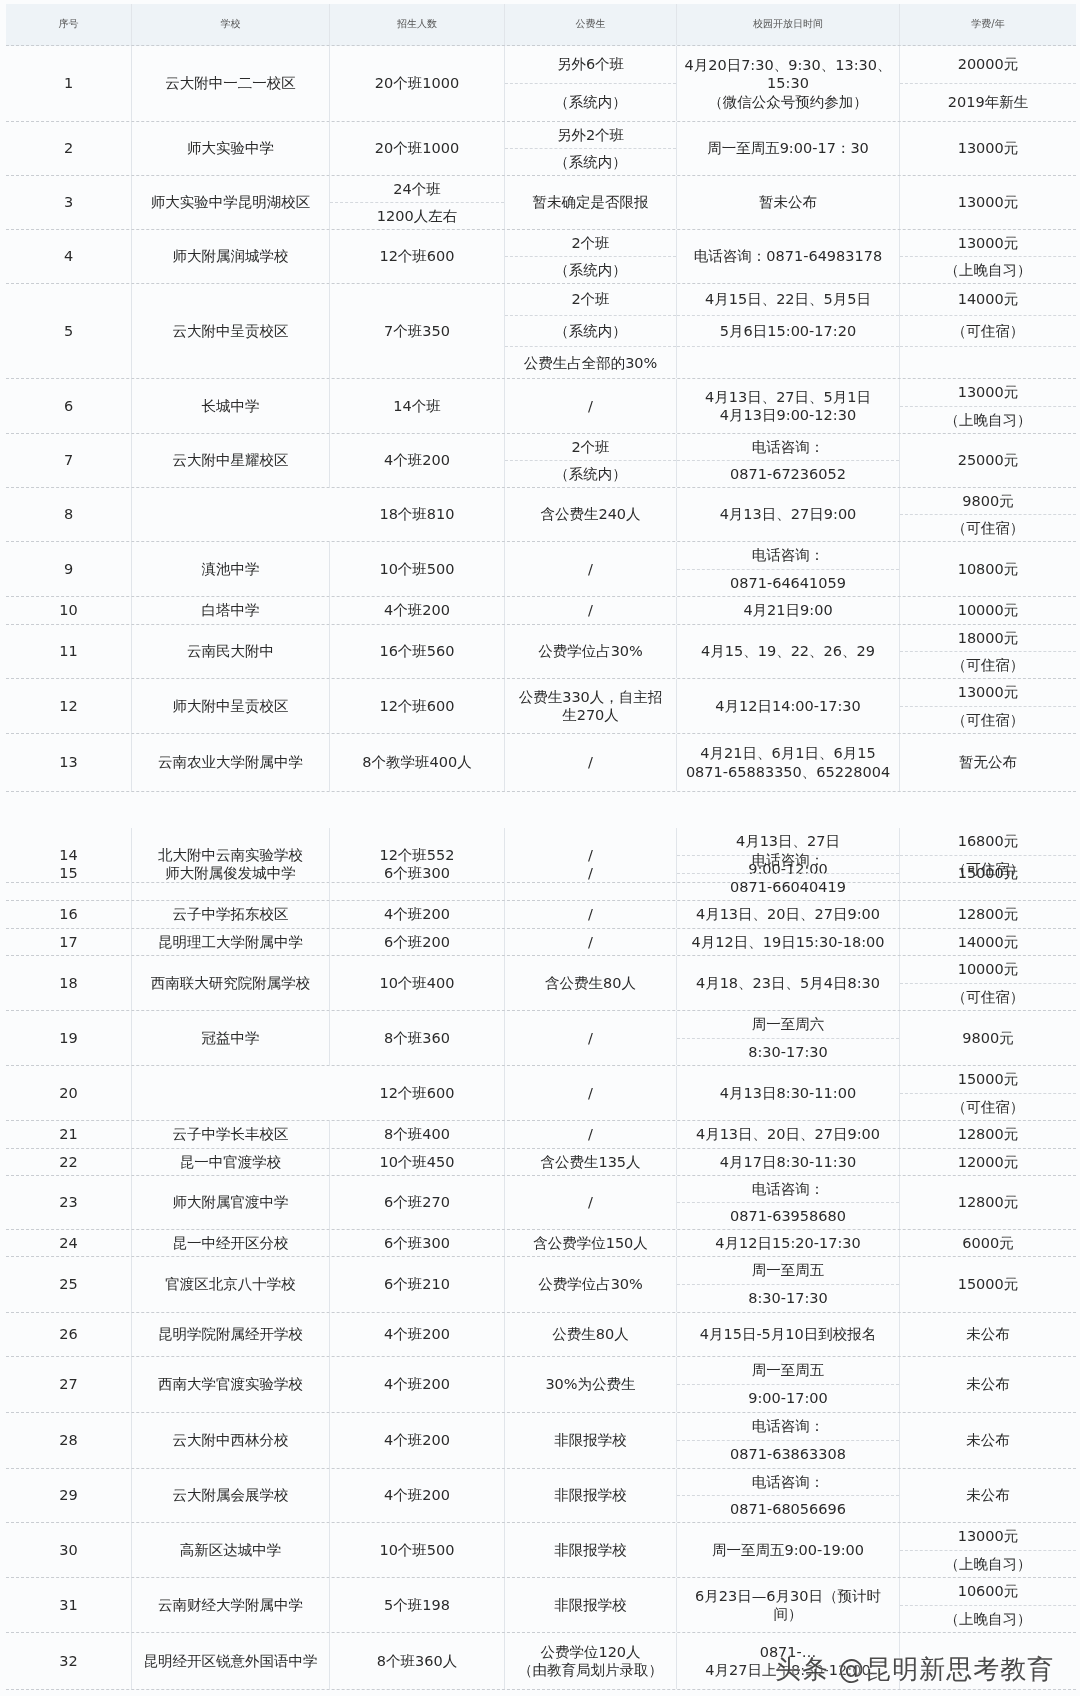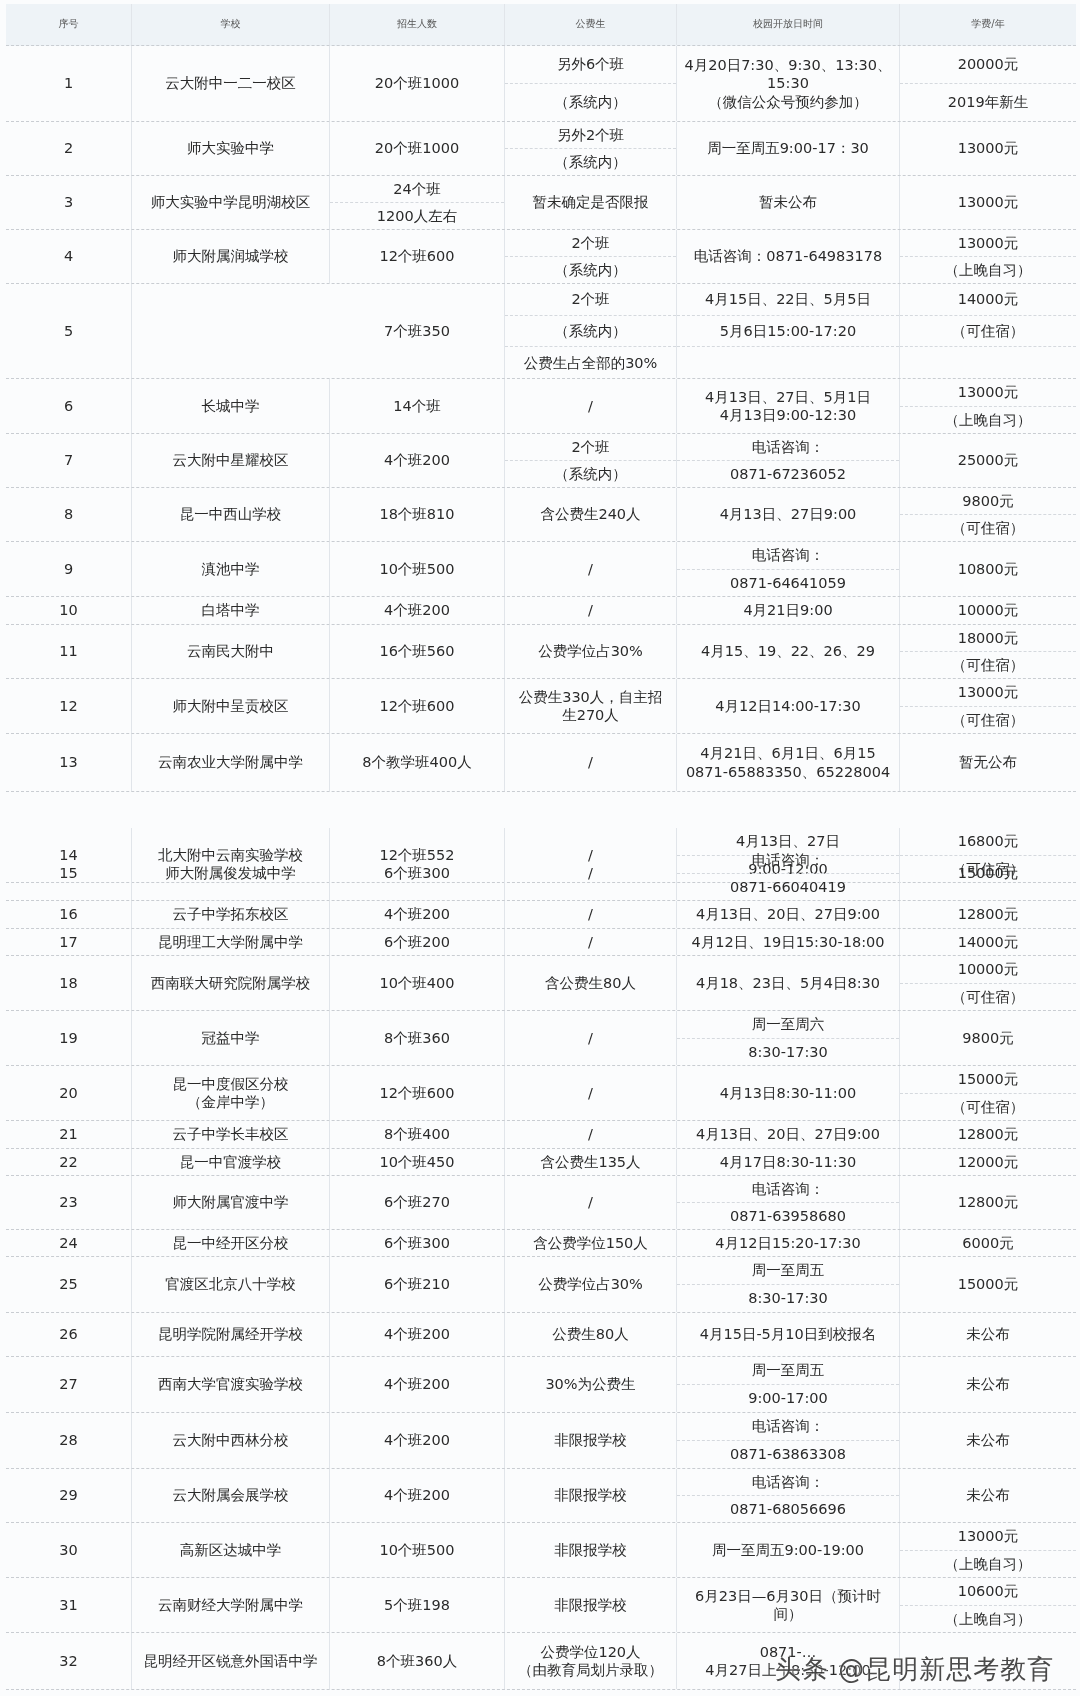--- a/index.html
+++ b/index.html
@@ -130,20 +130,23 @@
         </div>
         <div class="cell c6 merged">
           <div class="line">13000元</div>
           <div class="line">（上晚自习）</div>
         </div>
       </div>
       <div class="row" style="top: 280px; height: 95px;">
         <div class="cell c1 merged">
           <div class="line">5</div>
         </div>
+        <div class="cell c2 merged">
+          <div class="line">云大附中呈贡校区</div>
+        </div>
         <div class="cell c3 merged">
           <div class="line">7个班350</div>
         </div>
         <div class="cell c4 merged">
           <div class="line">2个班</div>
           <div class="line">（系统内）</div>
           <div class="line">公费生占全部的30%</div>
         </div>
         <div class="cell c5 merged">
           <div class="line">4月15日、22日、5月5日</div>
@@ -197,23 +200,20 @@
           <div class="line">0871-67236052</div>
         </div>
         <div class="cell c6 merged">
           <div class="line">25000元</div>
         </div>
       </div>
       <div class="row" style="top: 484px; height: 54px;">
         <div class="cell c1 merged">
           <div class="line">8</div>
         </div>
-        <div class="cell c2 merged">
-          <div class="line">昆一中西山学校</div>
-        </div>
         <div class="cell c3 merged">
           <div class="line">18个班810</div>
         </div>
         <div class="cell c4 merged">
           <div class="line">含公费生240人</div>
         </div>
         <div class="cell c5 merged">
           <div class="line">4月13日、27日9:00</div>
         </div>
         <div class="cell c6 merged">
@@ -447,24 +447,20 @@
           <div class="line">周一至周六</div>
           <div class="line">8:30-17:30</div>
         </div>
         <div class="cell c6 merged">
           <div class="line">9800元</div>
         </div>
       </div>
       <div class="row" style="top: 1062px; height: 55px;">
         <div class="cell c1 merged">
           <div class="line">20</div>
-        </div>
-        <div class="cell c2 merged">
-          <div class="line">昆一中度假区分校
-（金岸中学）</div>
         </div>
         <div class="cell c3 merged">
           <div class="line">12个班600</div>
         </div>
         <div class="cell c4 merged">
           <div class="line">/</div>
         </div>
         <div class="cell c5 merged">
           <div class="line">4月13日8:30-11:00</div>
         </div>

